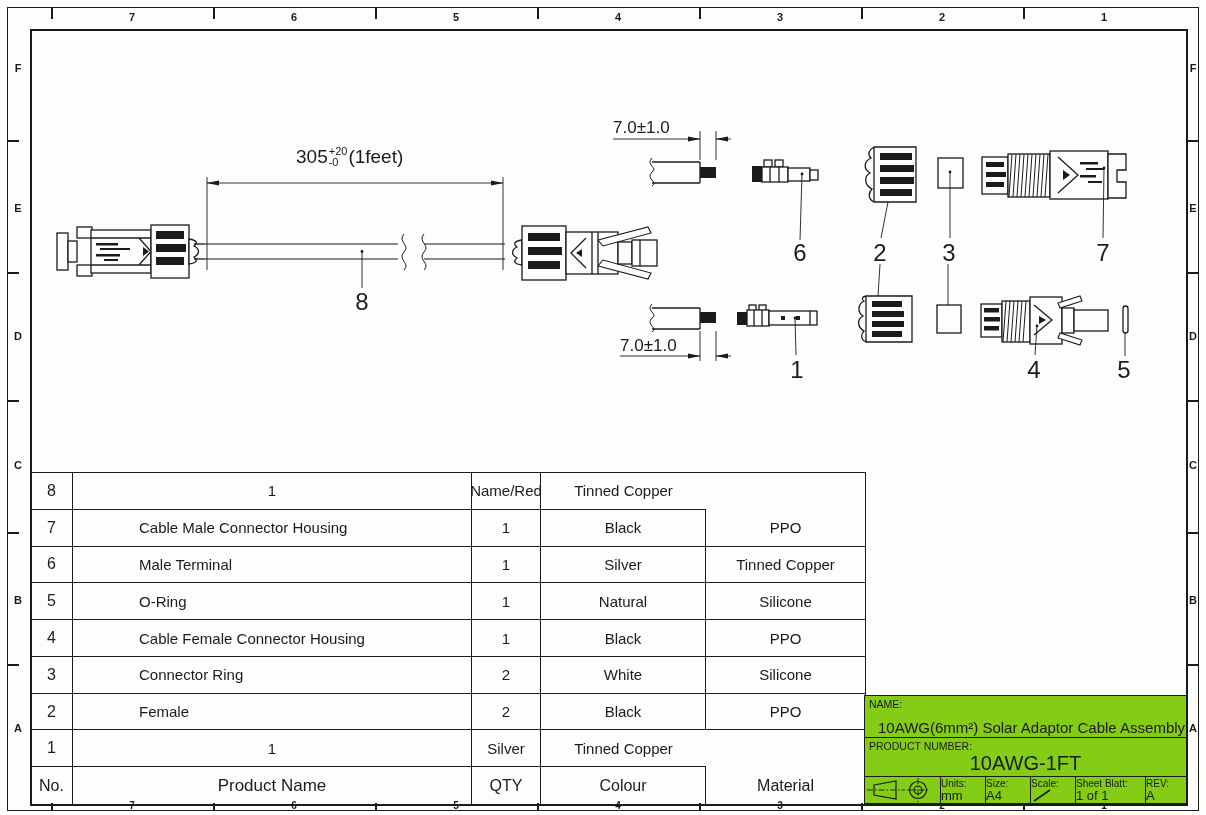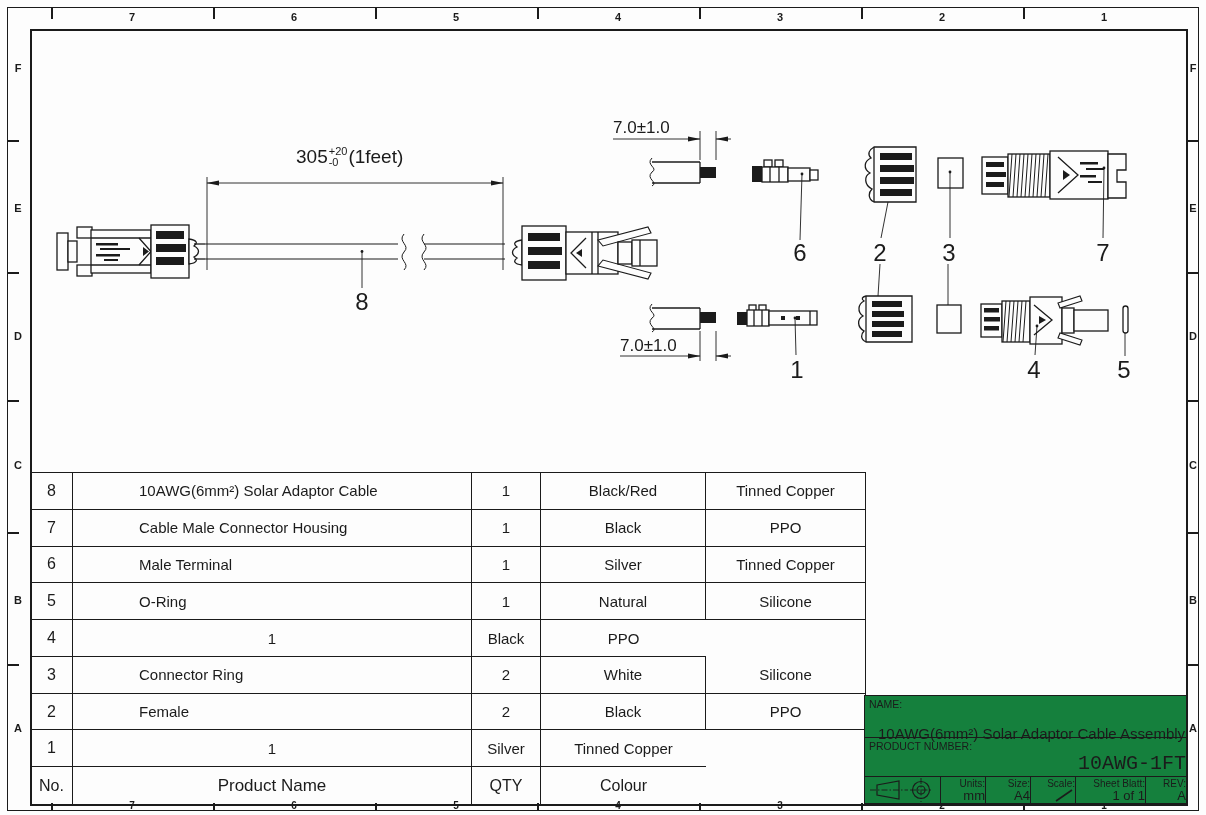--- a/index.html
+++ b/index.html
@@ -23,29 +23,29 @@
   .tr{flex:1;display:grid;grid-template-columns:42px 399px 69px 165px 159px;}
   .td{border-right:1.3px solid #1b1b1b;border-bottom:1.3px solid #1b1b1b;display:flex;
     align-items:center;justify-content:center;font-size:15px;}
   .tr .td:last-child{border-right:none;}
   .tr:last-child .td{border-bottom:none;}
   .td.name{justify-content:flex-start;padding-left:66px;}
   .tr.hd .td{font-size:16px;}
   .tr.hd .td.name{justify-content:center;padding-left:0;font-size:17px;}
   
   .tblock{position:absolute;left:864px;top:695px;width:321px;height:107px;border:1.6px solid #1b1b1b;
-    display:flex;flex-direction:column;background:#15803d;}
+    display:flex;flex-direction:column;background:#84cc16;}
   .tb-sec{border-bottom:1.4px solid #1b1b1b;position:relative;}
   .tb-name{height:41px;}
   .tb-pn{height:38px;}
   .tb-label{font-size:10.5px;padding:2px 0 0 4px;}
-  .tb-name-value{font-size:15px;padding-left:13px;margin-top:15px;}
-  .tb-pn-value{font-size:20px;text-align:right;margin-top:0px;font-family:Liberation Mono, monospace;}
+  .tb-name-value{font-size:15px;padding-left:13px;margin-top:9px;}
+  .tb-pn-value{font-size:20px;text-align:center;margin-top:0px;}
   .tb-row{flex:1;display:grid;grid-template-columns:76px 45px 45px 45px 70px 40px;border-bottom:none;}
-  .tb-cell{border-right:1.3px solid #1b1b1b;display:flex;flex-direction:column;align-items:flex-end;}
+  .tb-cell{border-right:1.3px solid #1b1b1b;display:flex;flex-direction:column;align-items:flex-start;}
   .tb-row .tb-cell:last-child{border-right:none;}
   .tb-cl{font-size:10px;line-height:11px;margin-top:1px;}
   .tb-cv{font-size:13px;line-height:14px;}
 </style>
 </head>
 <body>
 
 <div class="sheet">
   <div class="outer-border"></div>
   <div class="inner-border"></div>
@@ -367,23 +367,22 @@
     <span class="tol">
       <span>+20</span>
       <span>-0</span>
     </span>
     <span>(1feet)</span>
   </div>
 
   <div class="bom">
     <div class="tr">
       <div class="td" style="font-size:16px">8</div>
-      <div class="td name">10AWG(6mm²) Solar Adaptor Cable</div>
-      <div class="td">1</div>
-      <div class="td">Black/Red</div>
+      <div class="td">1</div>
+      <div class="td">Name/Red</div>
       <div class="td">Tinned Copper</div>
     </div>
     <div class="tr">
       <div class="td" style="font-size:16px">7</div>
       <div class="td name">Cable Male Connector Housing</div>
       <div class="td">1</div>
       <div class="td">Black</div>
       <div class="td">PPO</div>
     </div>
     <div class="tr">
@@ -395,20 +394,21 @@
     </div>
     <div class="tr">
       <div class="td" style="font-size:16px">5</div>
       <div class="td name">O-Ring</div>
       <div class="td">1</div>
       <div class="td">Natural</div>
       <div class="td">Silicone</div>
     </div>
     <div class="tr">
       <div class="td" style="font-size:16px">4</div>
+      <div class="td name">Cable Female Connector Housing</div>
       <div class="td">1</div>
       <div class="td">Black</div>
       <div class="td">PPO</div>
     </div>
     <div class="tr">
       <div class="td" style="font-size:16px">3</div>
       <div class="td name">Connector Ring</div>
       <div class="td">2</div>
       <div class="td">White</div>
       <div class="td">Silicone</div>
@@ -424,20 +424,21 @@
       <div class="td" style="font-size:16px">1</div>
       <div class="td">1</div>
       <div class="td">Silver</div>
       <div class="td">Tinned Copper</div>
     </div>
     <div class="tr hd">
       <div class="td">No.</div>
       <div class="td name">Product Name</div>
       <div class="td">QTY</div>
       <div class="td">Colour</div>
+      <div class="td">Material</div>
     </div>
   </div>
 
   <div class="tblock">
     <div class="tb-sec tb-name">
       <div class="tb-label">NAME:</div>
       <div class="tb-name-value">10AWG(6mm²) Solar Adaptor Cable Assembly</div>
     </div>
     <div class="tb-sec tb-pn">
       <div class="tb-label">PRODUCT NUMBER:</div>

